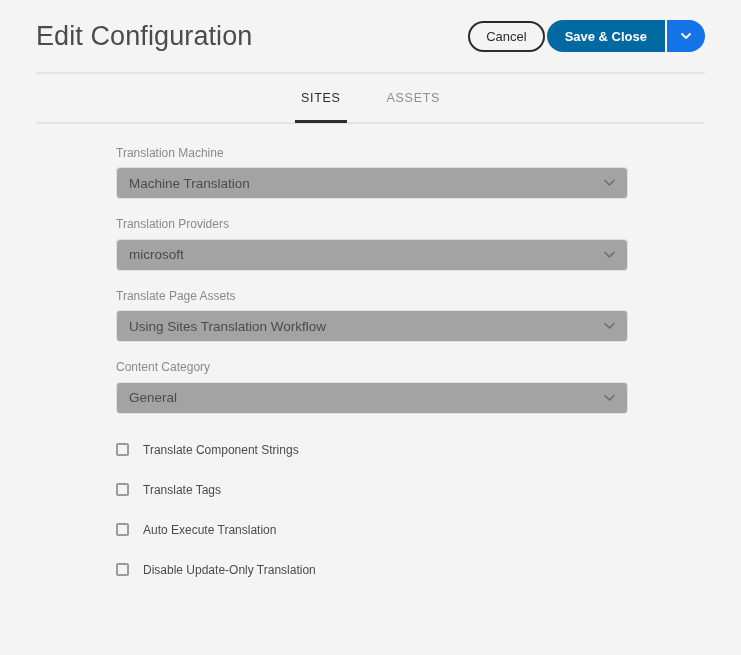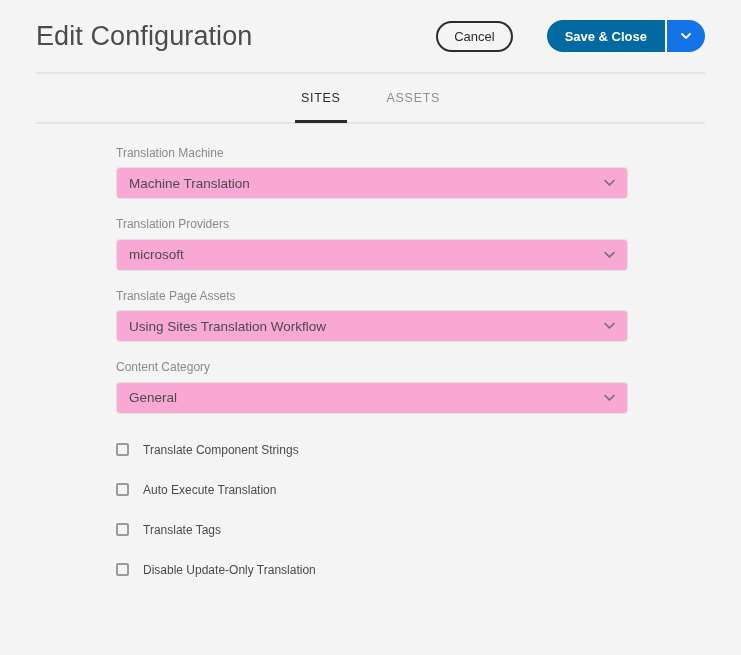--- a/index.html
+++ b/index.html
@@ -37,21 +37,21 @@
     color: #4b4b4b;
     letter-spacing: 0.1px;
     line-height: 1;
     margin: 0;
     white-space: nowrap;
   }
   .header-actions {
     margin-left: auto;
     display: flex;
     align-items: center;
-    gap: 34px;
+    gap: 2px;
   }
 
   .btn-cancel {
     height: 31px;
     min-width: 72px;
     padding: 0 16px;
     border: 2px solid #2c2c2c;
     border-radius: 16px;
     background: transparent;
     color: #2c2c2c;
@@ -162,21 +162,21 @@
   .field-label {
     display: block;
     font-size: 12px;
     color: #8a8a8a;
     margin-bottom: 7px;
     line-height: 1.2;
   }
   .select {
     position: relative;
     height: 32px;
-    background: #f9a8d4;
+    background: #a3a3a3;
     border: 1px solid #e0e0e0;
     border-radius: 4px;
     display: flex;
     align-items: center;
     padding: 0 35px 0 12px;
     box-sizing: border-box;
     cursor: pointer;
     font-size: 13.5px;
     color: #4b4b4b;
   }
@@ -307,26 +307,26 @@
 
     <div class="checkbox-list">
 
       <label class="checkbox-row">
         <span class="checkbox-box"></span>
         <span class="checkbox-label">Translate Component Strings</span>
       </label>
 
       <label class="checkbox-row">
         <span class="checkbox-box"></span>
-        <span class="checkbox-label">Auto Execute Translation</span>
+        <span class="checkbox-label">Translate Tags</span>
       </label>
 
       <label class="checkbox-row">
         <span class="checkbox-box"></span>
-        <span class="checkbox-label">Translate Tags</span>
+        <span class="checkbox-label">Auto Execute Translation</span>
       </label>
 
       <label class="checkbox-row">
         <span class="checkbox-box"></span>
         <span class="checkbox-label">Disable Update-Only Translation</span>
       </label>
 
     </div>
   </div>
 

